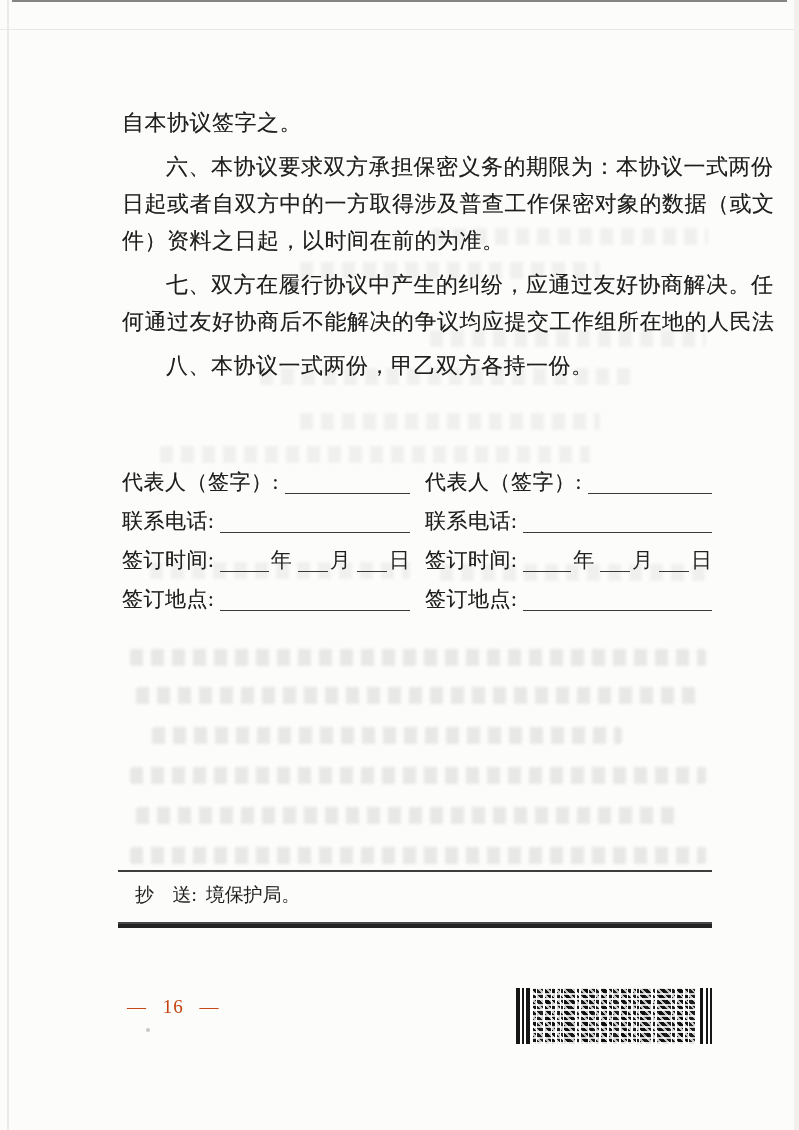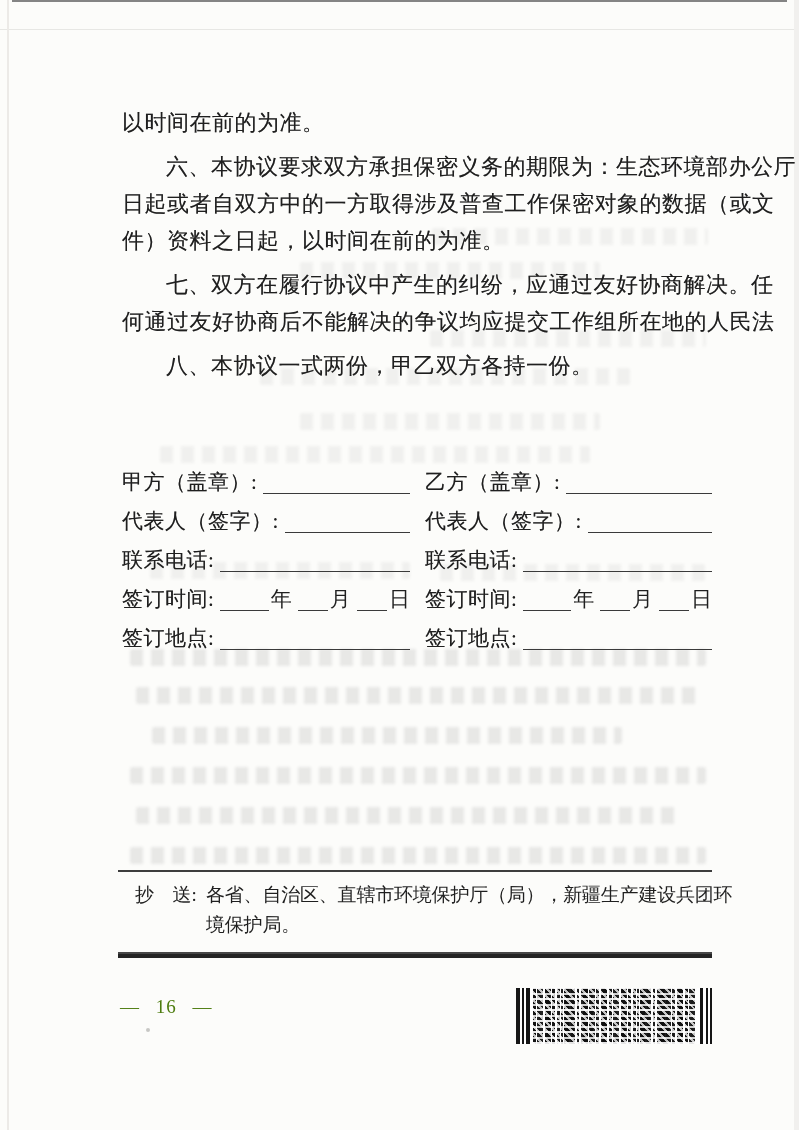--- a/index.html
+++ b/index.html
@@ -48,21 +48,21 @@
   .rule2{border-top:2px solid #474747;}
   .rule3{border-top:4px solid #242424;}
   .cc{position:relative;padding:8px 6px 12px 88px;font-size:19px;line-height:30px;letter-spacing:-.2px;}
   .cc-label{position:absolute;left:17px;top:8px;white-space:nowrap;}
   .cc-line{white-space:nowrap;}
   .issuer-row{display:flex;justify-content:space-between;align-items:center;height:44px;padding:0 8px 0 17px;font-size:21px;}
   .issuer{letter-spacing:2px;white-space:nowrap;}
   .print-date{white-space:nowrap;letter-spacing:.5px;}
 
   
-  .page-num{position:absolute;left:120px;top:996px;font-size:19px;letter-spacing:1px;word-spacing:10px;color:#4d7c0f;white-space:nowrap;}
+  .page-num{position:absolute;left:127px;top:996px;font-size:19px;letter-spacing:1px;word-spacing:10px;color:#c2410c;white-space:nowrap;}
 
   
   .barcode{position:absolute;left:516px;top:988px;width:196px;height:56px;background:#fff;}
   .gb{position:absolute;top:0;height:100%;background:#161616;}
   .bc-noise{
     position:absolute;left:17px;right:15px;top:0;bottom:0;
     background-image:
       repeating-linear-gradient(45deg,rgba(255,255,255,.75) 0 2px,rgba(255,255,255,0) 2px 6px),
       repeating-linear-gradient(0deg,rgba(252,252,252,.9) 0 2px,rgba(255,255,255,0) 2px 5px,rgba(255,255,255,.8) 5px 7px,rgba(255,255,255,0) 7px 11px),
       repeating-linear-gradient(90deg,#141414 0 3px,rgba(0,0,0,0) 3px 6px,#1d1d1d 6px 8px,rgba(0,0,0,0) 8px 12px,#101010 12px 17px,rgba(0,0,0,0) 17px 19px),
@@ -89,41 +89,31 @@
   <div class="ghost light" style="left:440px;top:564px;width:265px;"></div>
   <div class="ghost" style="left:130px;top:649px;width:576px;"></div>
   <div class="ghost" style="left:136px;top:687px;width:566px;"></div>
   <div class="ghost" style="left:152px;top:727px;width:470px;"></div>
   <div class="ghost" style="left:130px;top:767px;width:576px;"></div>
   <div class="ghost" style="left:136px;top:807px;width:540px;"></div>
   <div class="ghost" style="left:130px;top:847px;width:576px;"></div>
   <div class="dot-artifact"></div>
 
   <div class="body-text">
-    <div class="bline">以时间在前的为准。</div>
-    <div class="bline indent para">六、本协议要求双方承担保密义务的期限为：生态环境部办公厅</div>
+    <div class="bline">自本协议签字之。</div>
+    <div class="bline indent para">六、本协议要求双方承担保密义务的期限为：本协议一式两份</div>
     <div class="bline">日起或者自双方中的一方取得涉及普查工作保密对象的数据（或文</div>
     <div class="bline">件）资料之日起，以时间在前的为准。</div>
     <div class="bline indent para">七、双方在履行协议中产生的纠纷，应通过友好协商解决。任</div>
     <div class="bline">何通过友好协商后不能解决的争议均应提交工作组所在地的人民法</div>
     <div class="bline indent para">八、本协议一式两份，甲乙双方各持一份。</div>
   </div>
 
   <div class="sig-block">
 
-    <div class="sig-row">
-      <div class="sig-cell">
-        <span class="sig-lbl">甲方（盖章）:</span>
-        <span class="blank"></span>
-      </div>
-      <div class="sig-cell">
-        <span class="sig-lbl">乙方（盖章）:</span>
-        <span class="blank"></span>
-      </div>
-    </div>
 
     <div class="sig-row">
       <div class="sig-cell">
         <span class="sig-lbl">代表人（签字）:</span>
         <span class="blank"></span>
       </div>
       <div class="sig-cell">
         <span class="sig-lbl">代表人（签字）:</span>
         <span class="blank"></span>
       </div>
@@ -171,21 +161,20 @@
         <span class="blank"></span>
       </div>
     </div>
 
   </div>
 
   <div class="footer">
     <div class="rule1"></div>
     <div class="cc">
       <span class="cc-label">抄　送:</span>
-      <div class="cc-line">各省、自治区、直辖市环境保护厅（局），新疆生产建设兵团环</div>
       <div class="cc-line">境保护局。</div>
     </div>
     <div class="rule2"></div>
     <div class="rule3"></div>
   </div>
 
   <div class="page-num">— 16 —</div>
 
   <div class="barcode">
     <i class="gb" style="left:0;width:4px"></i>

